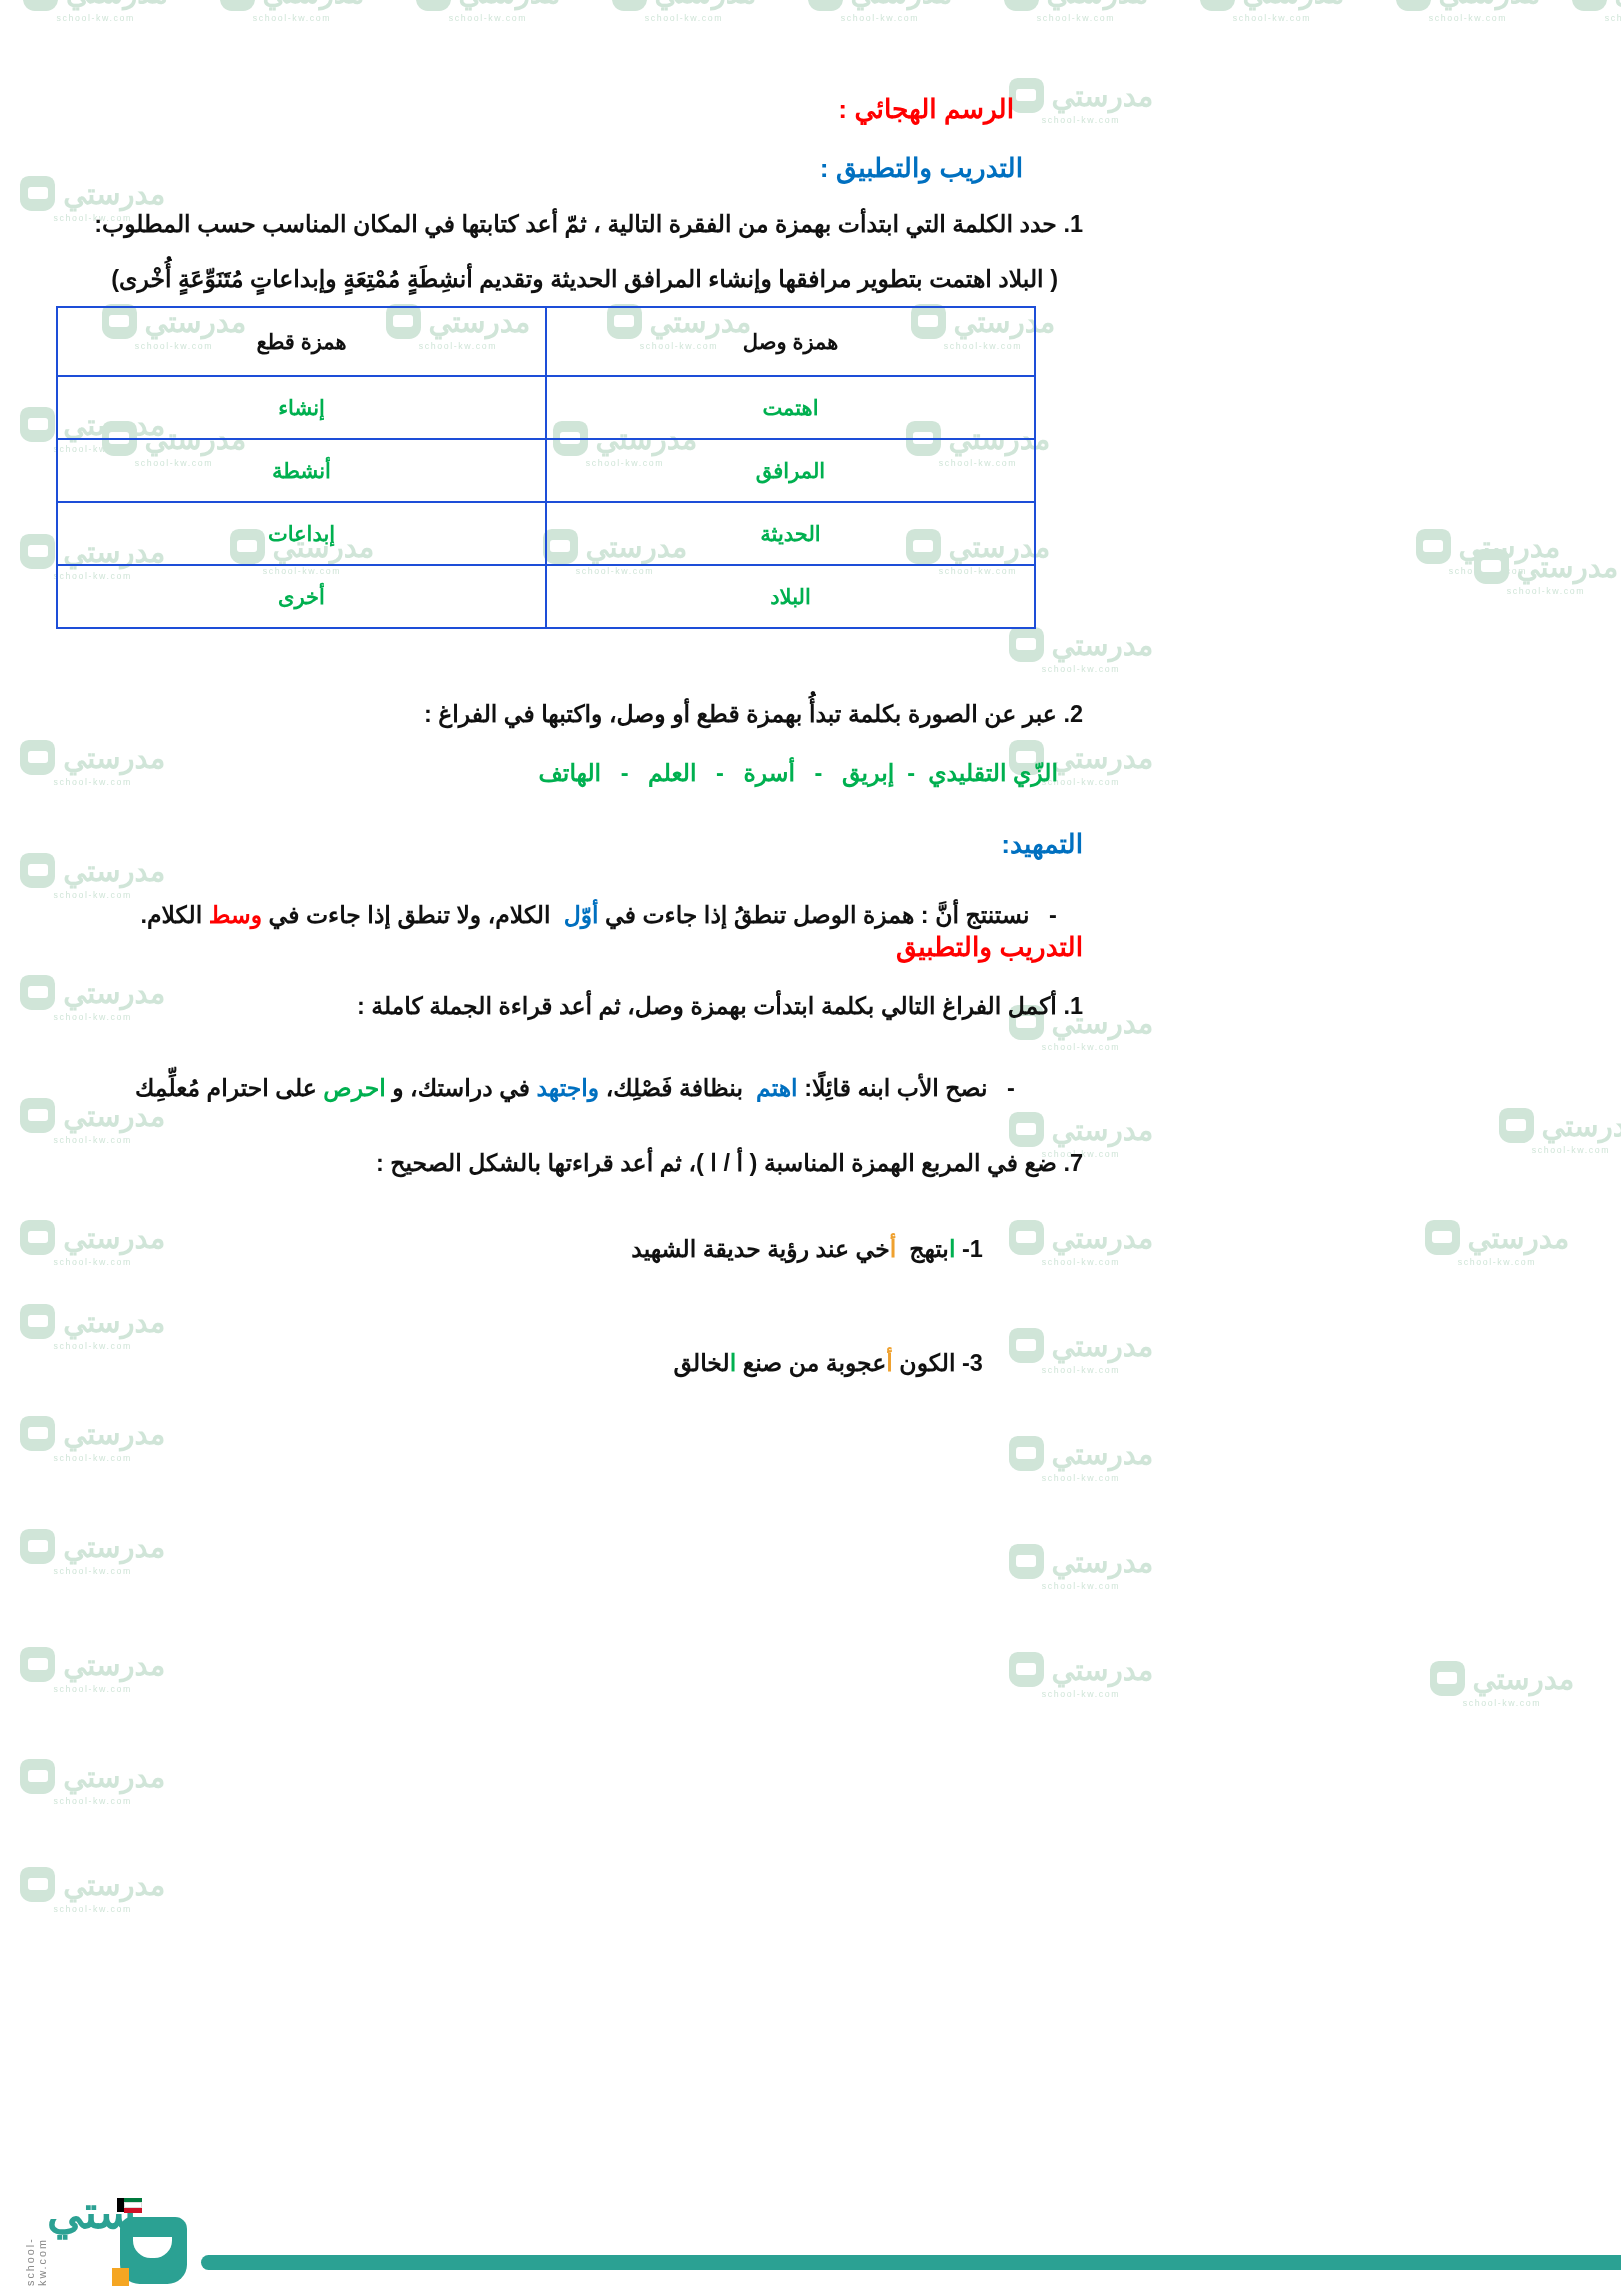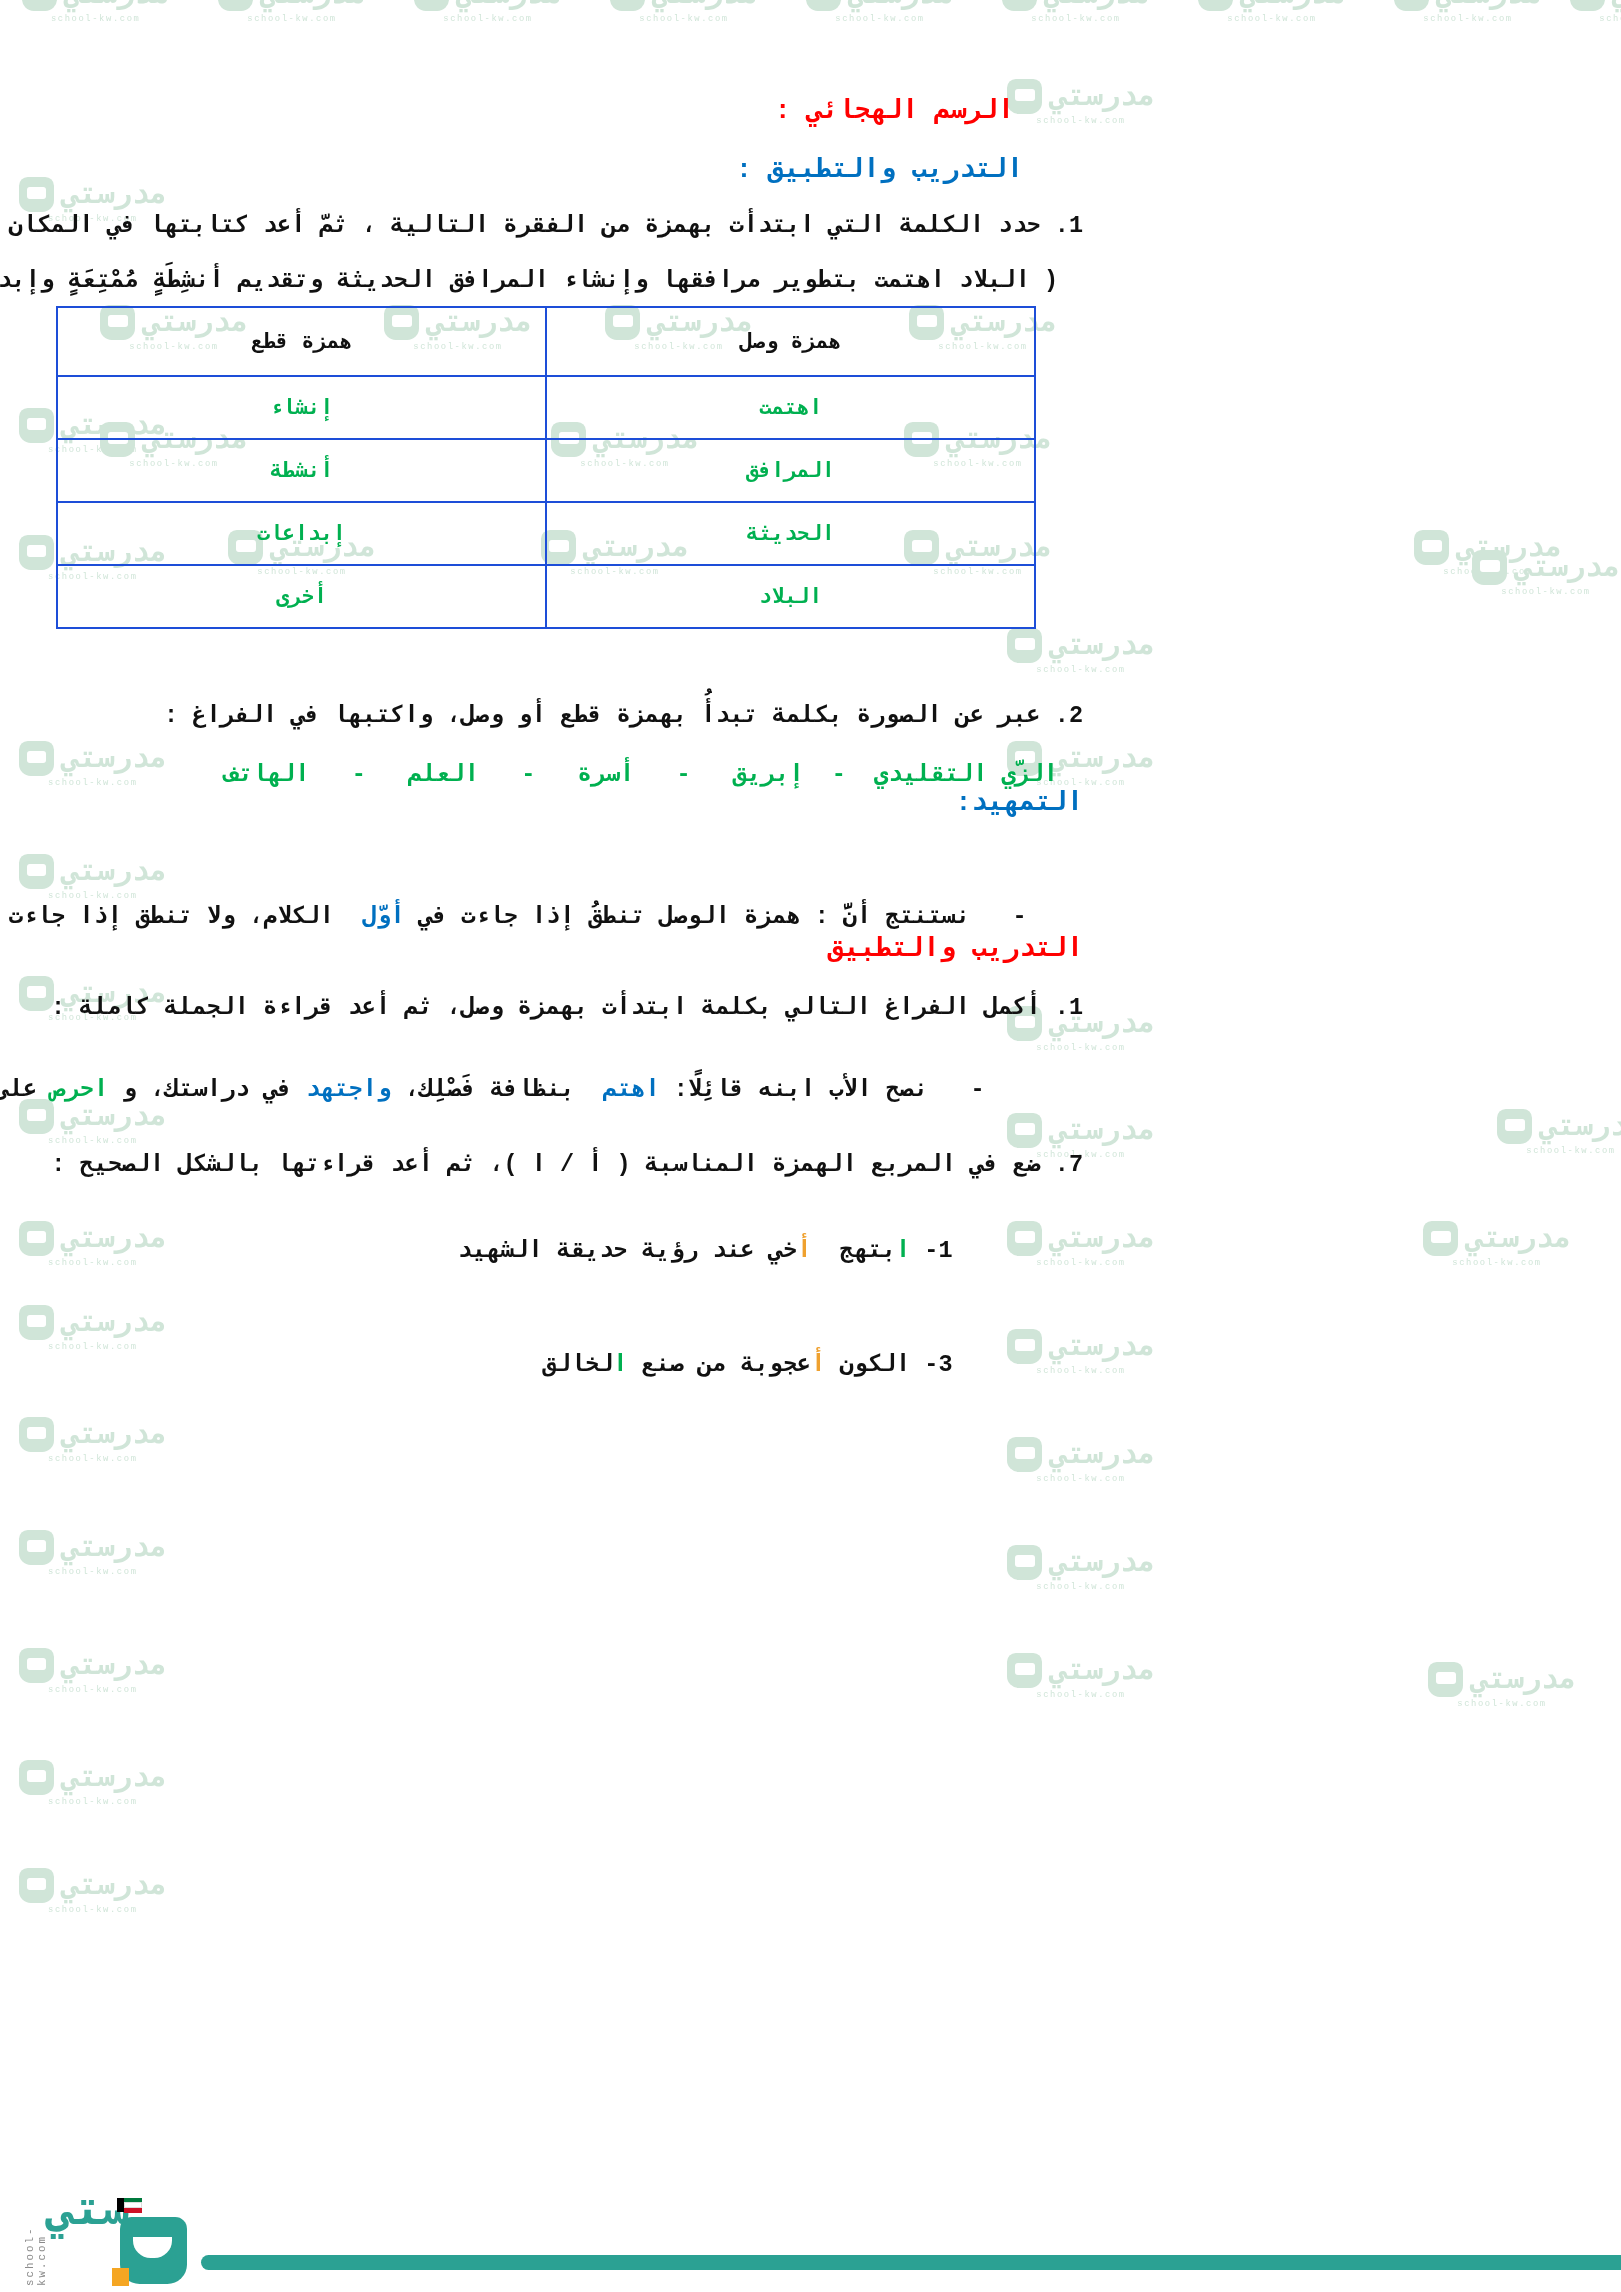--- a/index.html
+++ b/index.html
@@ -4,21 +4,21 @@
 <style>
   * { box-sizing: border-box; }
   html, body { margin: 0; padding: 0; background: #ffffff; }
   .page {
     position: relative;
     width: 1621px;
     height: 2293px;
     background: #ffffff;
     overflow: hidden;
     direction: rtl;
-    font-family: Liberation Mono, monospace;
+    font-family: Liberation Sans, sans-serif;
   }
 
   
   #watermarks { position: absolute; inset: 0; z-index: 0; }
   .wm { position: absolute; width: 162px; pointer-events: none; }
   .wm-row { display: flex; align-items: center; justify-content: center; gap: 7.8px; direction: ltr; }
   .wm-icon {
     width: 35px; height: 35px; flex: 0 0 auto;
     background: var(--wmgreen); border-radius: 8.8px 8.8px 11.8px 11.8px; position: relative;
   }
@@ -451,21 +451,21 @@
         <td>البلاد</td>
         <td>أخرى</td>
       </tr>
     </tbody>
   </table>
 
   <p class="abs line" style="top:700px; right:538px;">2. عبر عن الصورة بكلمة تبدأُ بهمزة قطع أو وصل، واكتبها في الفراغ :</p>
 
   <p class="abs line c-green" style="top:759px; right:563px;">الزّي التقليدي  -  إبريق   -   أسرة   -   العلم   -   الهاتف</p>
 
-  <h2 class="abs heading c-blue" style="top:785px; right:538px;">التمهيد:</h2>
+  <h2 class="abs heading c-blue" style="top:828px; right:538px;">التمهيد:</h2>
 
   <p class="abs line" style="top:874px; right:538px;">
     <span>-   نستنتج أنَّ : همزة الوصل تنطقُ إذا جاءت في </span><span class="c-blue">أوّل</span><span>  الكلام، ولا تنطق إذا جاءت في </span><span class="c-red">وسط</span><span> الكلام.</span>
   </p>
 
   <h2 class="abs heading c-red" style="top:931px; right:538px;">التدريب والتطبيق</h2>
 
   <p class="abs line" style="top:992px; right:538px;">1. أكمل الفراغ التالي بكلمة ابتدأت بهمزة وصل، ثم أعد قراءة الجملة كاملة :</p>
 
   <p class="abs line" style="top:1047px; right:580px;">

